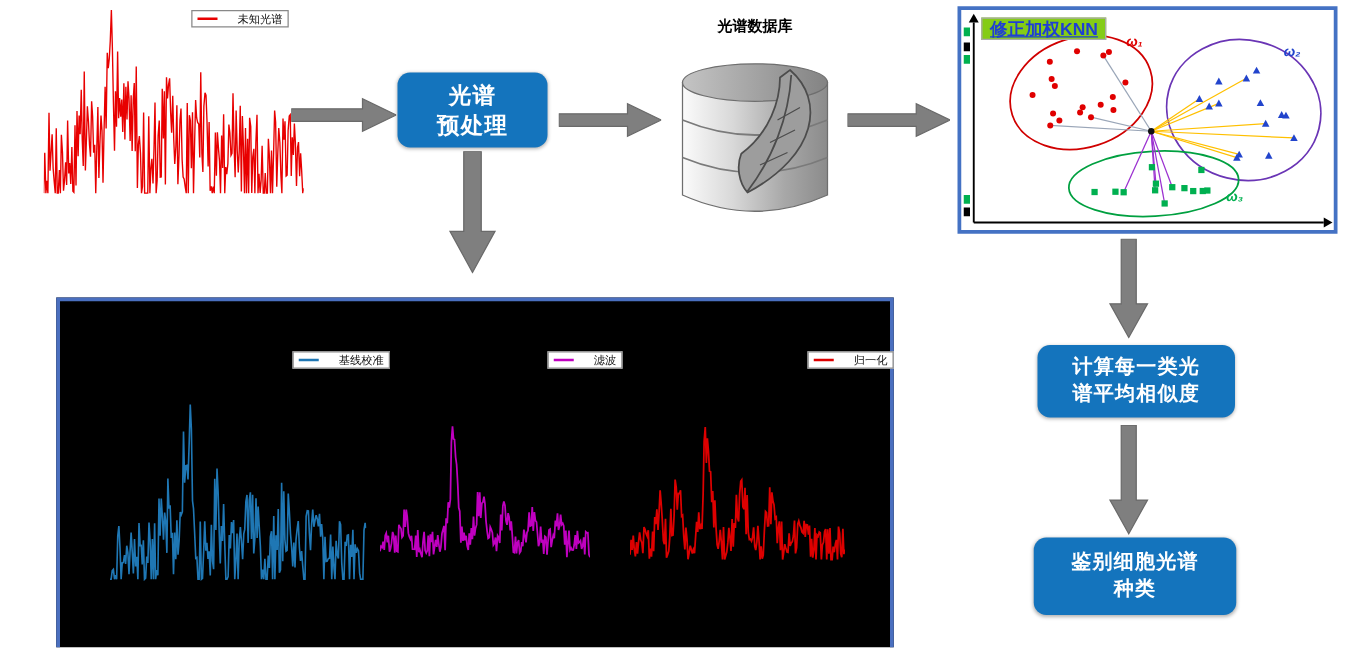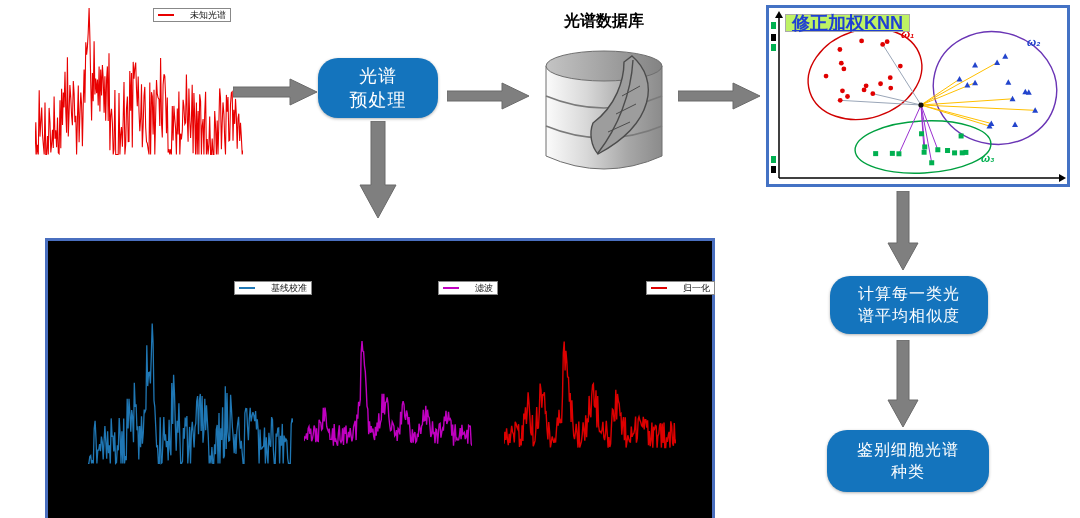--- a/index.html
+++ b/index.html
@@ -1,38 +1,38 @@
 <!DOCTYPE html>
 <html><head>
 <meta charset="utf-8">
 <style>
   * { margin:0; padding:0; box-sizing:border-box; }
   body { font-family:"Liberation Sans", sans-serif; background:#fff; }
   .canvas { position:relative; width:1080px; height:518px; background:#fff; overflow:hidden; }
   .abs { position:absolute; }
   .blue-box {
-    color:#fff; font-weight:normal; display:flex; flex-direction:column;
-    align-items:center; justify-content:center; border-radius:20px;
+    color:#fff; font-weight:bold; display:flex; flex-direction:column;
+    align-items:center; justify-content:center; border-radius:10px;
     text-align:center; letter-spacing:1px; box-shadow:0 1px 3px rgba(0,0,0,.3);
   }
   .blue-box div { line-height:1.35; }
   .black-panel { background:#000; border:3px solid #4a6fbf; }
   .knn-panel { background:#fff; border:3px solid #4472c4; }
   .legend {
     position:absolute; display:flex; align-items:center; gap:16px;
     background:#fff; border:1px solid #888; padding:0 4px; height:14px;
     font-size:9px; color:#111; white-space:nowrap; z-index:3;
   }
   .legend .sample { display:inline-block; width:16px; height:2px; }
   .omega { position:absolute; font-size:11px; font-weight:bold; font-style:italic; z-index:3; }
-  .db-title { font-size:16px; font-weight:bold; color:#000; text-align:center;
+  .db-title { font-size:12px; font-weight:bold; color:#000; text-align:center;
     background:#fff; position:relative; z-index:2; line-height:26px; }
   .knn-title {
-    position:absolute; left:16px; top:6px; background:#bef264; border:1px solid #aaa;
-    padding:0 6px; font-size:18px; font-weight:bold; text-decoration:underline;
+    position:absolute; left:16px; top:6px; background:#84cc16; border:1px solid #aaa;
+    padding:0 6px; font-size:14px; font-weight:bold; text-decoration:underline;
     line-height:16px; z-index:3;
   }
   .arrow { position:absolute; }
   .arrow polygon { fill:#7f7f7f; stroke:#6a6a6a; stroke-width:1; }
 </style>
 </head>
 <body>
 
 <div class="canvas">
 

